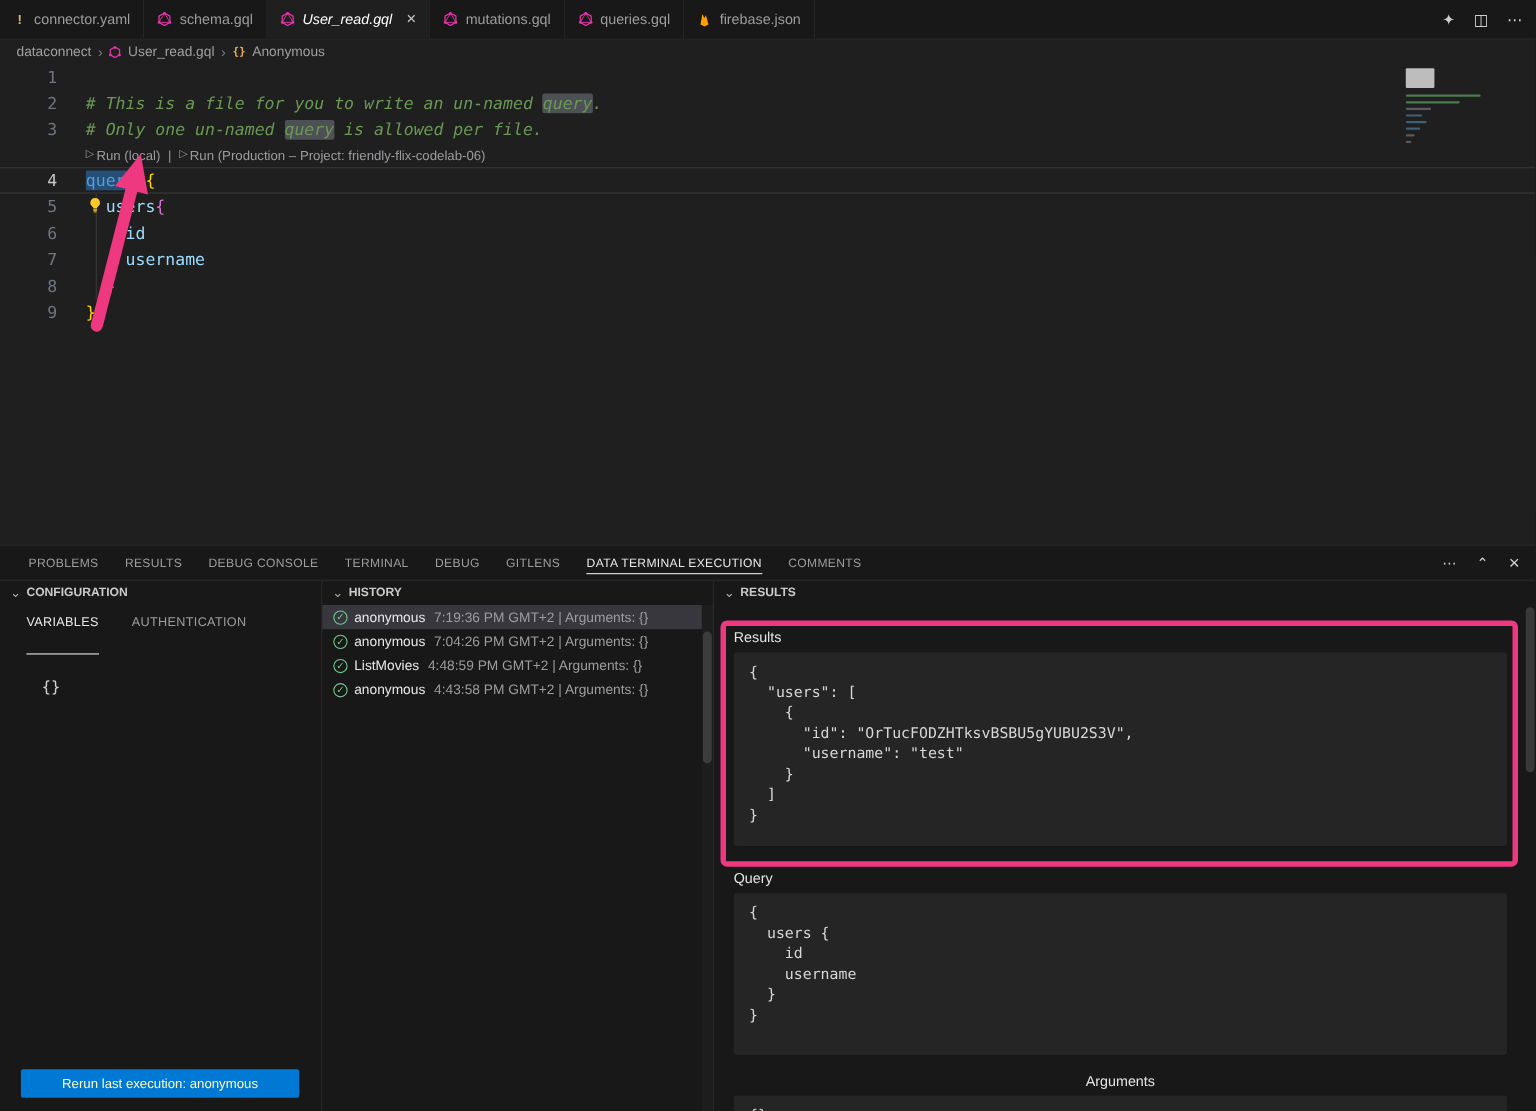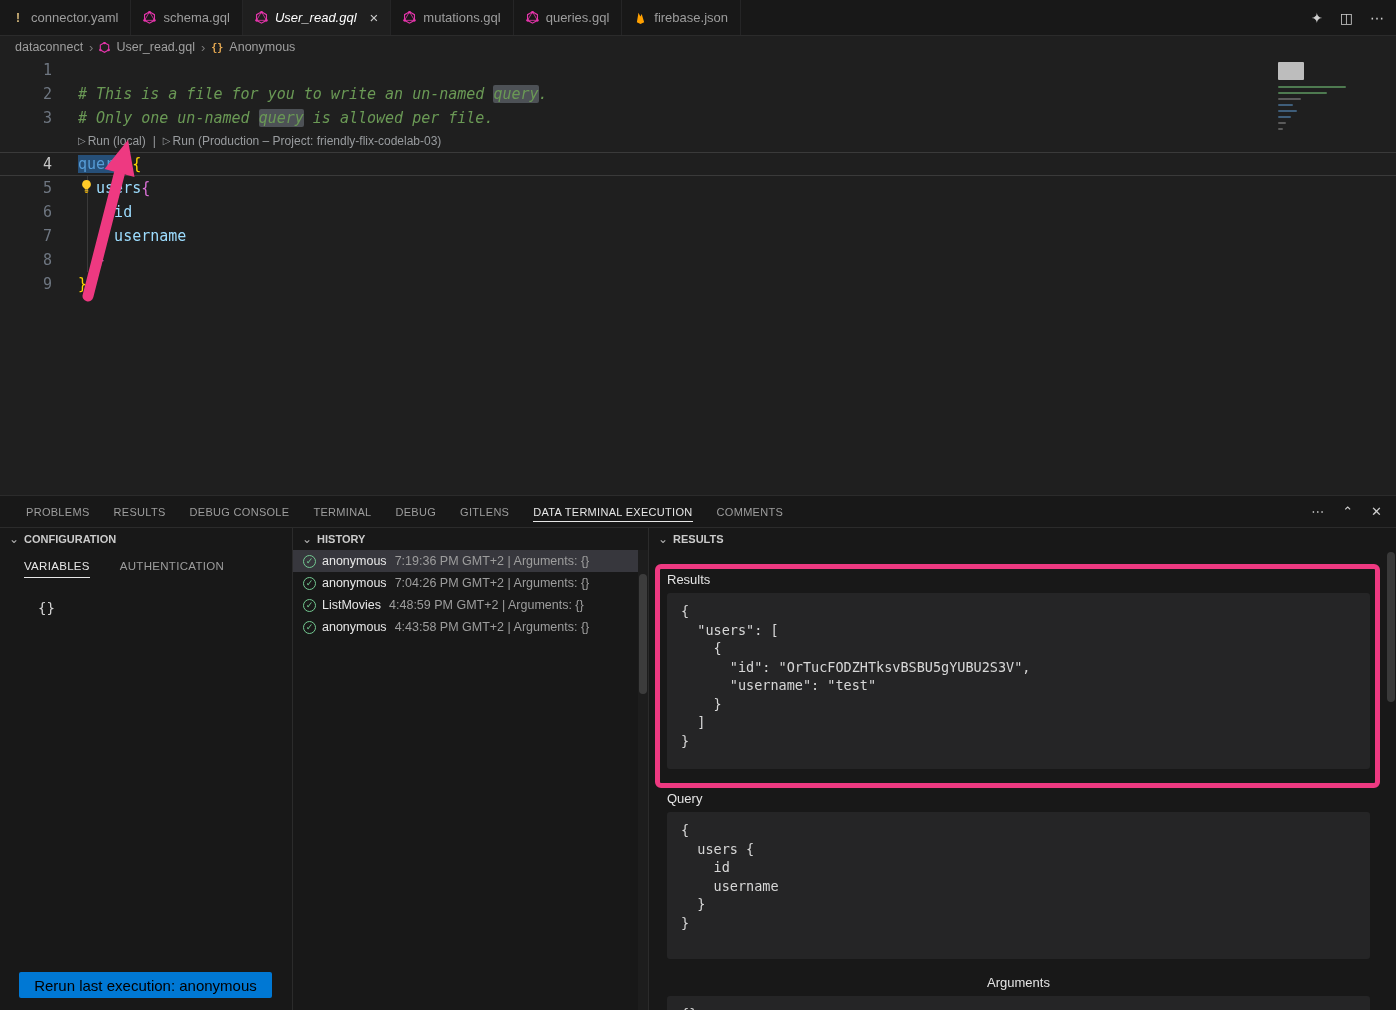--- a/index.html
+++ b/index.html
@@ -59,24 +59,24 @@
   .ptab.active { color:#e7e7e7; }
   .ptab.active::after { content:""; position:absolute; left:12px; right:12px; bottom:5px; height:1px; background:#e7e7e7; }
   .panel-actions { margin-left:auto; display:flex; gap:18px; color:#cfcfcf; font-size:13px; padding-right:14px; }
   .panel-actions span { cursor:pointer; }
   .panel-body { display:flex; height:calc(100% - 31px); border-top:1px solid #2b2b2b; }
   .sec-header { display:flex; align-items:center; height:22px; font-size:11px; font-weight:bold; color:#cbcbcb; padding-left:9px; gap:5px; flex:0 0 auto; }
   .sec-chev { font-weight:normal; color:#b0b0b0; font-size:12px; line-height:1; }
 
   .col-config { width:293px; flex:0 0 293px; border-right:1px solid #2b2b2b; position:relative; display:flex; flex-direction:column; }
   .cfg-tabs { display:flex; gap:30px; margin:10px 0 0 24px; font-size:11.5px; letter-spacing:.3px; }
-  .cfg-tab { color:#9d9d9d; padding-bottom:5px; cursor:pointer; }
+  .cfg-tab { color:#9d9d9d; padding-bottom:22px; cursor:pointer; }
   .cfg-tab.active { color:#e7e7e7; border-bottom:1px solid #e7e7e7; }
   .cfg-vars { margin:22px 0 0 38px; font-family:"DejaVu Sans Mono",monospace; font-size:14px; color:#d4d4d4; }
-  .rerun-btn { position:absolute; left:19px; right:20px; bottom:12px; height:26px; background:#0078d4; color:#000000; font-size:15px; border:none; border-radius:2px; display:flex; align-items:center; justify-content:center; cursor:pointer; font-family:"Liberation Sans",sans-serif; }
+  .rerun-btn { position:absolute; left:19px; right:20px; bottom:12px; height:26px; background:#0078d4; color:#fef9c3; font-size:12px; border:none; border-radius:2px; display:flex; align-items:center; justify-content:center; cursor:pointer; font-family:"Liberation Sans",sans-serif; }
 
   .col-history { width:355px; flex:0 0 355px; position:relative; display:flex; flex-direction:column; }
   .hitem { height:22px; display:flex; align-items:center; padding-left:10px; gap:6px; font-size:12.5px; cursor:pointer; }
   .hitem.selected { background:#37373d; }
   .hcheck { width:13px; height:13px; border:1px solid #73c991; border-radius:50%; color:#73c991; font-size:9px; display:inline-flex; align-items:center; justify-content:center; flex:0 0 13px; }
   .hname { color:#e7e7e7; }
   .hdetails { color:#9d9d9d; margin-left:2px; }
   .vtrack { position:absolute; right:0; top:22px; width:10px; bottom:0; background:#1d1d1d; }
   .vthumb { position:absolute; right:1px; top:24px; width:8px; height:120px; background:rgba(121,121,121,.35); border-radius:4px; }
 
@@ -185,21 +185,21 @@
     <span class="code"><span class="tk cmt"># Only one un-named </span><span class="tk cmt whl">query</span><span class="tk cmt"> is allowed per file.</span></span>
   </div>
   <div class="codelens">
     <span class="lens">
         <span class="runglyph">▷</span>
         <span>Run (local)</span>
       </span>
     <span>|</span>
     <span class="lens">
         <span class="runglyph">▷</span>
-        <span>Run (Production – Project: friendly-flix-codelab-03)</span>
+        <span>Run (Production – Project: friendly-flix-codelab-06)</span>
       </span>
   </div>
   <div class="eline current">
     <span class="gut cur">4</span>
     <span class="code"><span class="tk kw sel">query</span><span class="tk"> </span><span class="tk b1">{</span></span>
   </div>
   <div class="eline">
     <span class="gut">5</span>
     <span class="code"><span class="tk fld">  users</span><span class="tk b2">{</span></span>
   </div>

